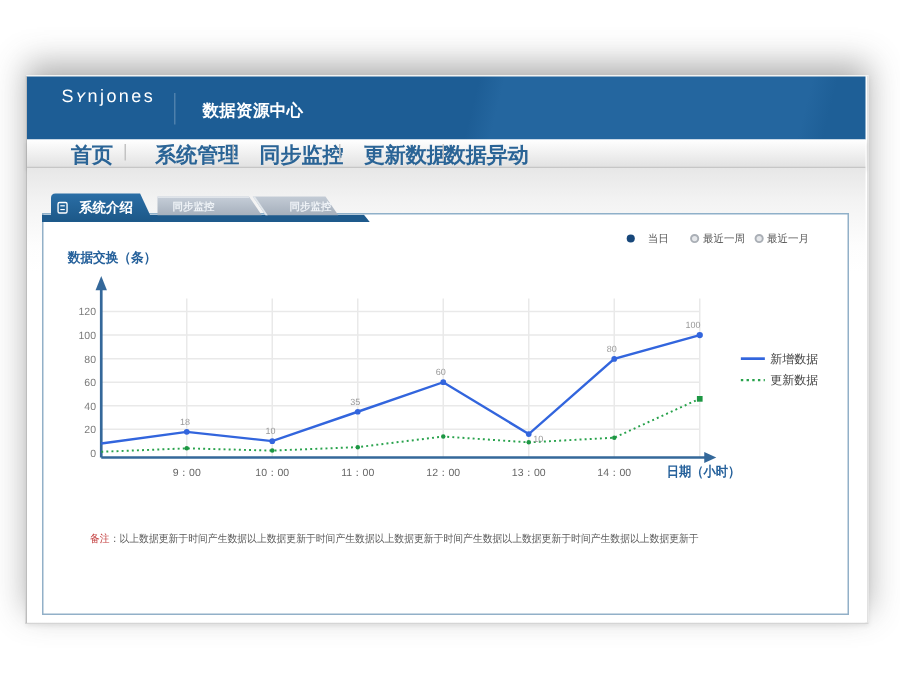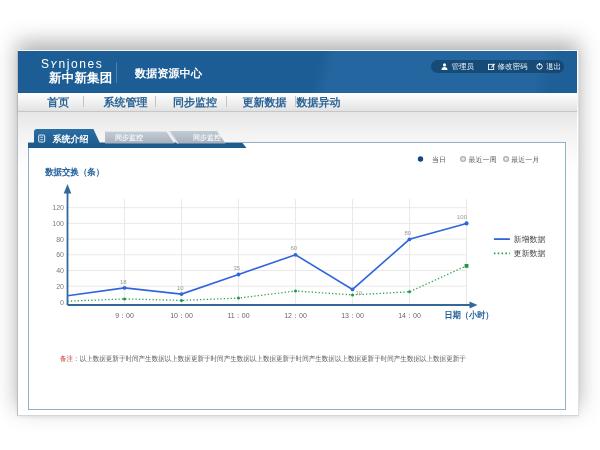--- a/index.html
+++ b/index.html
@@ -22,21 +22,21 @@
      color:#fff; letter-spacing:0.2px;margin-left:12px; }
   .pill { position:absolute; left:413px; top:8.5px; width:133.5px; height:13.5px;
     background:rgba(8,42,72,.45); border-radius:7px; color:#eaf1f8;
     font-size:7.5px; }
   .pill span { position:absolute; top:2.9px; white-space:nowrap; }
   .pill svg { position:absolute; top:3.2px; }
   
   .nav { position:absolute; left:0; top:42.5px; width:559px; height:18.5px;
     background:linear-gradient(#ffffff,#eeeeee 60%,#e2e2e2);
     border-bottom:1px solid #c6c6c6; box-shadow:0 2px 3px rgba(0,0,0,.10); }
-  .nav b { position:absolute; top:2.2px; font-size:11px; color:#2a6496; font-weight:bold; }
+  .nav b { position:absolute; top:2.2px; font-size:14px; color:#2a6496; font-weight:bold; }
   .nav i { position:absolute; top:2.5px; width:1px; height:11px; background:#c3c3c3; }
   
   .bd { position:absolute; left:0; top:61.5px; width:559px; height:302.5px;
     background:linear-gradient(#e7e7e7 0,#f3f3f3 22px,#fdfdfd 52px,#ffffff 70px); }
   
   .tabs svg { position:absolute; overflow:visible; }
   .panel { position:absolute; left:10px; top:91.5px; width:538.5px; height:268px;
     background:#fff; border:1px solid #92b0c8; border-top:1.5px solid #8fb0c9; }
   .shelf { position:absolute; left:10px; top:92.5px; width:219px; height:5px;
     background:#1e5a8c; clip-path:polygon(0 0, 215px 0, 219px 100%, 0 100%); }
@@ -44,41 +44,23 @@
     letter-spacing:0; white-space:nowrap; transform:scaleX(0.935); transform-origin:0 0; }
   .note b { color:#c23b3b; font-weight:normal; }
 </style>
 </head>
 <body>
 <div class="page">
   <div class="win">
     <div class="hd">
       <div class="logo">
         <div class="en">S<i style="font-style:italic">ʏ</i>njones</div>
-        <div class="cn">新中新集团</div>
       </div>
       <div class="sep"></div>
       <div class="title">数据资源中心</div>
-      <div class="pill">
-        <svg style="left:10.5px" width="7" height="7" viewBox="0 0 8 8">
-            <circle cx="4" cy="2.2" r="1.8" fill="#fff"></circle>
-            <path d="M0.6,8 C0.6,5.6 2,4.6 4,4.6 C6,4.6 7.4,5.6 7.4,8 Z" fill="#fff"></path>
-          </svg>
-        <span style="left:21px">管理员</span>
-        <svg style="left:57px" width="7" height="7" viewBox="0 0 8 8">
-            <rect x="0.5" y="1.5" width="6" height="6" fill="none" stroke="#fff" stroke-width="1"></rect>
-            <path d="M3.2,4.8 L7.2,0.6 L8,1.4 L4,5.4 Z" fill="#fff"></path>
-          </svg>
-        <span style="left:67px">修改密码</span>
-        <svg style="left:105px" width="7" height="7" viewBox="0 0 8 8">
-            <path d="M4,4 m-3,0 a3,3 0 1,0 6,0 a3,3 0 1,0 -6,0" fill="none" stroke="#fff" stroke-width="1.1"></path>
-            <rect x="3.5" y="0" width="1.1" height="3" fill="#fff"></rect>
-          </svg>
-        <span style="left:115.5px">退出</span>
-      </div>
     </div>
     <div class="nav">
       <b style="left:29.8px">首页</b>
       <i style="left:65.2px"></i>
       <b style="left:86px">系统管理</b>
       <i style="left:137.4px"></i>
       <b style="left:155.5px">同步监控</b>
       <i style="left:208.5px"></i>
       <b style="left:225px">更新数据</b>
       <i style="left:277.5px"></i>

